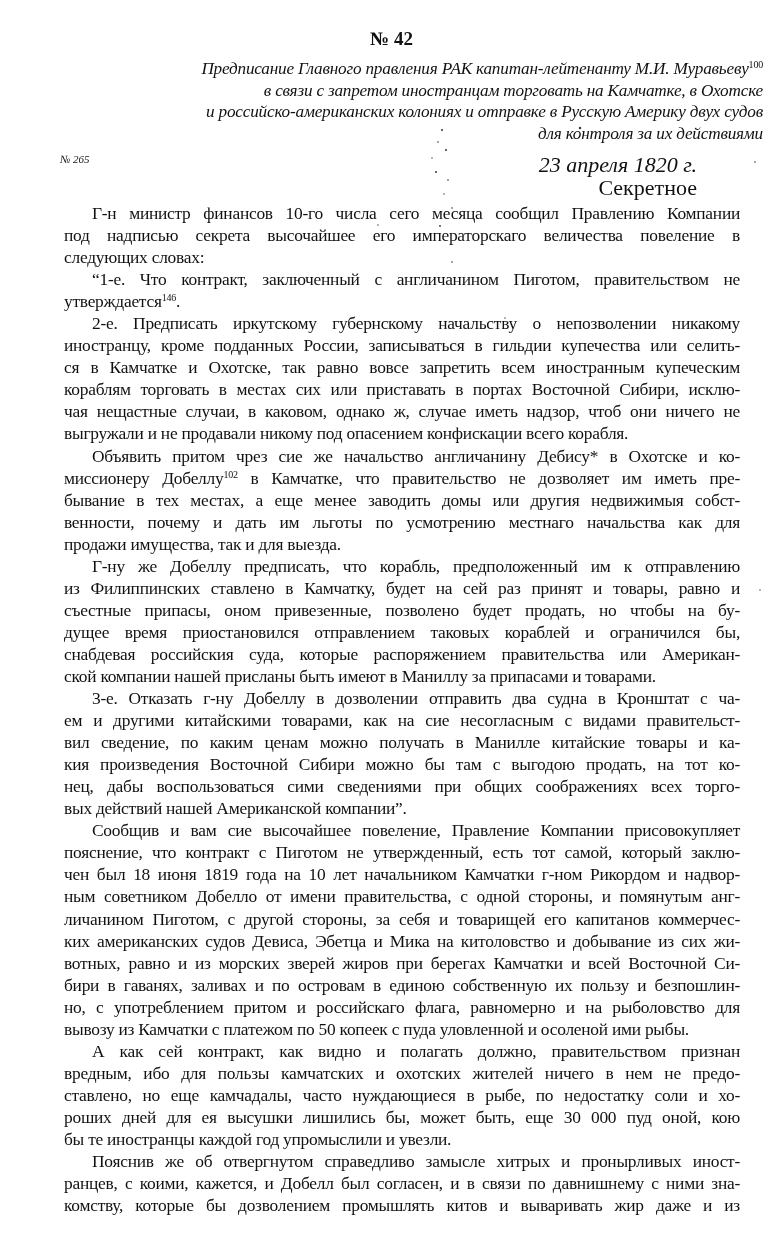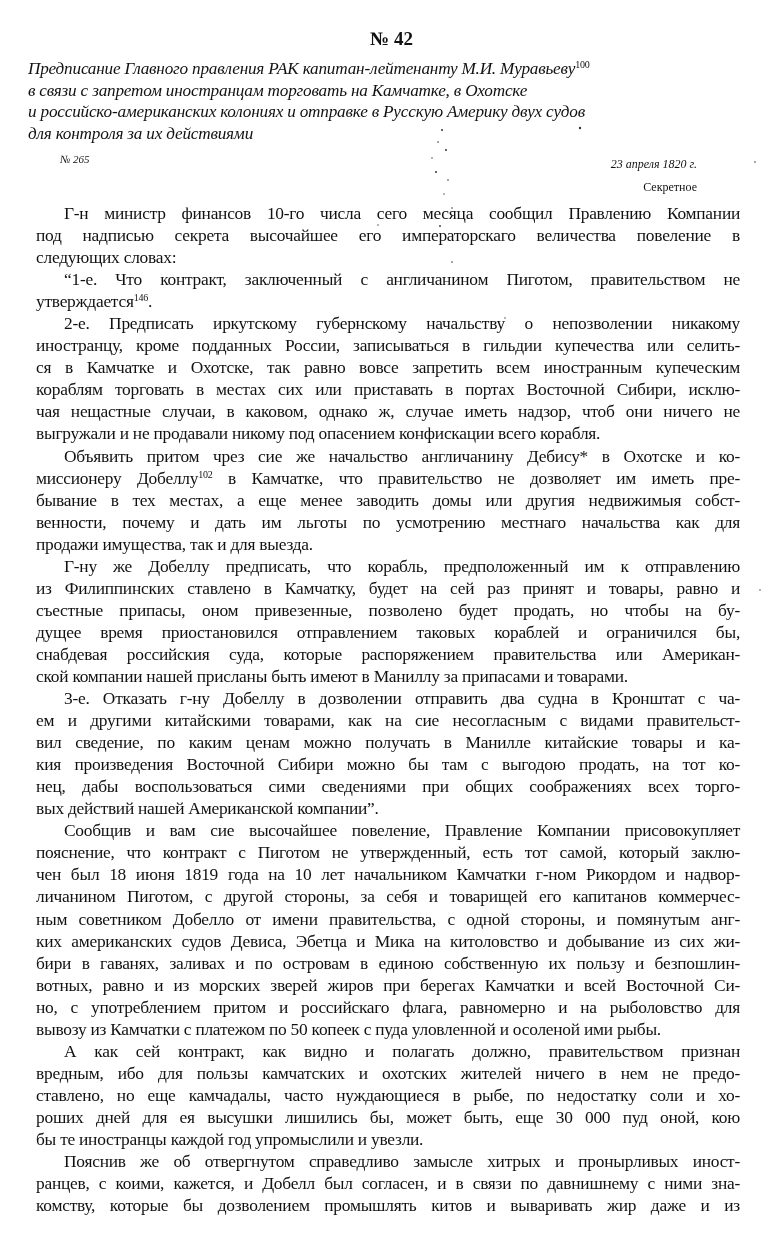--- a/index.html
+++ b/index.html
@@ -1,29 +1,29 @@
 <!DOCTYPE html>
 <html><head>
 <meta charset="utf-8">
 <style>
   html, body { margin: 0; padding: 0; background: #ffffff; }
   body { width: 783px; height: 1248px; position: relative; overflow: hidden;
          font-family: "Liberation Serif", "DejaVu Serif", serif; color: #111; }
   .page { position: absolute; left: 0; top: 0; width: 783px; height: 1248px; }
   .doc-number { position: absolute; top: 28px; left: 0; width: 783px; text-align: center;
                 font-weight: bold; font-size: 19px; }
-  .title { position: absolute; top: 58px; left: 28px; width: 743px; text-align: left;
+  .title { position: absolute; top: 58px; left: 20px; width: 743px; text-align: right;
            font-style: italic; font-size: 17.2px; line-height: 21.5px; letter-spacing: -0.2px; }
   .title sup, .body sup { font-size: 10px; font-style: normal; vertical-align: 6px; line-height: 0; }
   .meta-left { position: absolute; top: 153px; left: 60px; font-style: italic; font-size: 11px; }
-  .meta-right { position: absolute; top: 153px; right: 86px; text-align: right; font-size: 12px; line-height: 23px; }
+  .meta-right { position: absolute; top: 153px; right: 86px; text-align: right; font-size: 22px; line-height: 23px; }
   .meta-right .date { font-style: italic; }
   .body { position: absolute; top: 202px; left: 36px; width: 704px; font-size: 17.4px;
           line-height: 22.05px; letter-spacing: -0.25px; }
-  .body .line { display: block; text-align: justify; text-align-last: justify; white-space: nowrap; height: 22.05px; }
+  .body .line { display: block; text-align: justify; text-align-last: justify; white-space: nowrap; height: 22.05px; margin-left: 28px; }
   .body .line.last { text-align-last: left; }
   .body .line.indent { padding-left: 28px; }
   .page-number { position: absolute; top: 1258px; left: 0; width: 783px; text-align: center; font-size: 22px; }
   .specks { position: absolute; left: 0; top: 0; width: 783px; height: 1248px; pointer-events: none; }
 </style>
 </head>
 <body>
 
 <div class="page">
   <svg class="specks" width="783" height="1248">
@@ -86,25 +86,25 @@
       <span class="line last"><span>ской компании нашей присланы быть имеют в Маниллу за припасами и товарами.</span></span>
       <span class="line indent"><span>3-е. Отказать г-ну Добеллу в дозволении отправить два судна в Кронштат с ча-</span></span>
       <span class="line"><span>ем и другими китайскими товарами, как на сие несогласным с видами правительст-</span></span>
       <span class="line"><span>вил сведение, по каким ценам можно получать в Манилле китайские товары и ка-</span></span>
       <span class="line"><span>кия произведения Восточной Сибири можно бы там с выгодою продать, на тот ко-</span></span>
       <span class="line"><span>нец, дабы воспользоваться сими сведениями при общих соображениях всех торго-</span></span>
       <span class="line last"><span>вых действий нашей Американской компании”.</span></span>
       <span class="line indent"><span>Сообщив и вам сие высочайшее повеление, Правление Компании присовокупляет</span></span>
       <span class="line"><span>пояснение, что контракт с Пиготом не утвержденный, есть тот самой, который заклю-</span></span>
       <span class="line"><span>чен был 18 июня 1819 года на 10 лет начальником Камчатки г-ном Рикордом и надвор-</span></span>
+      <span class="line"><span>ным советником Добелло от имени правительства, с одной стороны, и помянутым анг-</span></span>
       <span class="line"><span>личанином Пиготом, с другой стороны, за себя и товарищей его капитанов коммерчес-</span></span>
-      <span class="line"><span>ным советником Добелло от имени правительства, с одной стороны, и помянутым анг-</span></span>
       <span class="line"><span>ких американских судов Девиса, Эбетца и Мика на китоловство и добывание из сих жи-</span></span>
+      <span class="line"><span>вотных, равно и из морских зверей жиров при берегах Камчатки и всей Восточной Си-</span></span>
       <span class="line"><span>бири в гаванях, заливах и по островам в единою собственную их пользу и безпошлин-</span></span>
-      <span class="line"><span>вотных, равно и из морских зверей жиров при берегах Камчатки и всей Восточной Си-</span></span>
       <span class="line"><span>но, с употреблением притом и российскаго флага, равномерно и на рыболовство для</span></span>
       <span class="line last"><span>вывозу из Камчатки с платежом по 50 копеек с пуда уловленной и осоленой ими рыбы.</span></span>
       <span class="line indent"><span>А как сей контракт, как видно и полагать должно, правительством признан</span></span>
       <span class="line"><span>вредным, ибо для пользы камчатских и охотских жителей ничего в нем не предо-</span></span>
       <span class="line"><span>ставлено, но еще камчадалы, часто нуждающиеся в рыбе, по недостатку соли и хо-</span></span>
       <span class="line"><span>роших дней для ея высушки лишились бы, может быть, еще 30 000 пуд оной, кою</span></span>
       <span class="line last"><span>бы те иностранцы каждой год упромыслили и увезли.</span></span>
       <span class="line indent"><span>Пояснив же об отвергнутом справедливо замысле хитрых и пронырливых иност-</span></span>
       <span class="line"><span>ранцев, с коими, кажется, и Добелл был согласен, и в связи по давнишнему с ними зна-</span></span>
       <span class="line"><span>комству, которые бы дозволением промышлять китов и вываривать жир даже и из</span></span>

